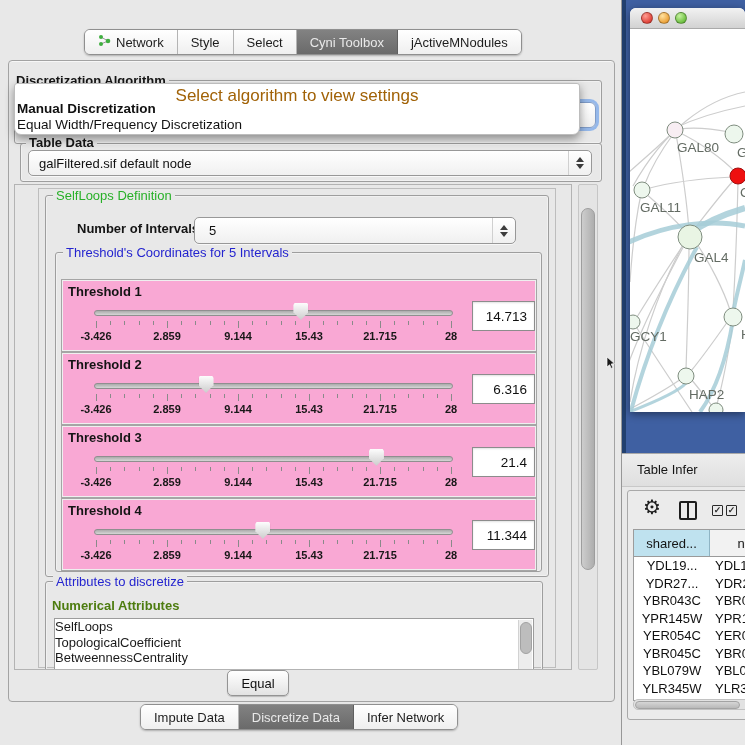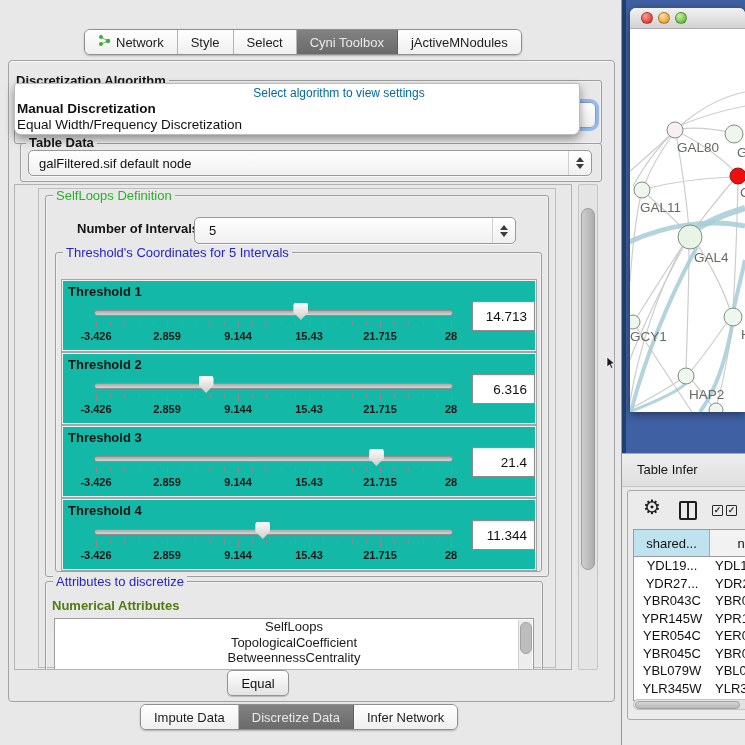--- a/index.html
+++ b/index.html
@@ -36,21 +36,21 @@
   .t-black{color:#161616;font-weight:bold;}
 
   #discr-group{left:14px;top:80px;width:586px;height:62px;}
   #discr-title{left:13px;top:74px;}
   #focus-combo-frag{left:560px;top:102px;width:34px;height:24px;background:linear-gradient(#fff,#eee);
       border:1px solid #7f9cc8;border-radius:6px;box-shadow:0 0 0 3px rgba(105,158,235,.65);}
 
   
   #algo-popup{left:14px;top:83px;width:564px;height:50px;background:#fff;border:1px solid #bdbdbd;
       border-radius:3px 3px 7px 7px;box-shadow:0 4px 10px rgba(0,0,0,.4);z-index:60;}
-  #popup-hint{top:2px;left:0;width:100%;text-align:center;font-size:12px;color:#0369a1;padding-left:42px;}
+  #popup-hint{top:2px;left:0;width:100%;text-align:center;font-size:17px;color:#a16207;}
   .popup-opt{left:2px;width:558px;font-size:13.5px;color:#111;line-height:16px;}
   #popup-opt-0{top:17px;font-weight:bold;}
   #popup-opt-1{top:33px;}
 
   #tabledata-group{left:20px;top:143px;width:580px;height:37px;}
   #tabledata-title{left:26px;top:136px;}
 
   .combo{background:linear-gradient(#ffffff,#f0f0f0);border:1px solid #989898;border-radius:5px;
          box-shadow:0 1px 0 rgba(255,255,255,.7);display:flex;align-items:center;font-size:13px;color:#111;}
   .combo .ctext{padding-left:10px;flex:1;white-space:nowrap;overflow:hidden;}
@@ -68,41 +68,41 @@
       background:linear-gradient(90deg,#cdcdcd,#aeaeae);}
 
   #interval-group{left:30px;top:10px;width:502px;height:380px;}
   #interval-title{left:7px;top:-7px;}
   #noi-label{left:31px;top:25px;font-size:13px;font-weight:bold;color:#141414;}
   #noi-combo{left:148px;top:21px;width:320px;height:25px;}
   #thr-group{left:9px;top:56px;width:485px;height:318px;}
   #thr-group-title{left:7px;top:-7px;}
 
   .thr-panel{position:absolute;left:5px;width:474px;height:71px;border:1px solid #a5a5a5;
-      box-shadow:inset 0 0 0 1px #efefef;background:#14b8a6;}
+      box-shadow:inset 0 0 0 1px #efefef;background:#f9a8d4;}
   .thr-title{position:absolute;left:6px;top:4px;font-size:13px;font-weight:bold;color:#141414;}
   .thr-track{position:absolute;left:32px;top:30px;width:357px;height:4px;border:1px solid #8f8f8f;border-radius:3px;
       background:linear-gradient(#ababab,#d6d6d6);}
   .thr-thumb{position:absolute;top:23px;width:15px;height:17px;
       background:linear-gradient(#fdfdfd,#cccccc);
       clip-path:polygon(8% 0,92% 0,100% 12%,100% 55%,50% 100%,0 55%,0 12%);
       filter:drop-shadow(0 0 0.7px #6f6f6f) drop-shadow(0 1px 1px rgba(0,0,0,.25));}
   .tick{position:absolute;width:1px;background:#8a8a8a;}
   .tick.minor{top:41px;height:4px;}
   .tick.major{top:41px;height:7px;}
   .tick-label{position:absolute;top:50px;transform:translateX(-50%);font-size:11px;font-weight:bold;color:#181818;white-space:nowrap;}
   .thr-value{position:absolute;left:410px;top:21px;width:54px;height:28px;background:#fff;border:1px solid #8c8c8c;
       box-shadow:inset 0 1px 2px rgba(0,0,0,.12);display:flex;align-items:center;justify-content:flex-end;
       padding-right:7px;font-size:13.5px;color:#101010;}
 
   #attr-group{left:30px;top:396px;width:496px;height:100px;}
   #attr-title{left:7px;top:-7px;}
   #attr-sub{left:6px;top:16px;font-size:13px;font-weight:bold;color:#4d7c0f;}
   #attr-list{left:8px;top:36px;width:478px;height:60px;background:#fff;border:1px solid #9c9c9c;overflow:hidden;}
-  .attr-item{padding-left:0;font-size:13px;line-height:15.5px;color:#1a1a1a;white-space:nowrap;text-align:center;}
+  .attr-item{padding-left:0;font-size:13px;line-height:15.5px;color:#1a1a1a;white-space:nowrap;}
   #attr-scroll{position:absolute;right:1px;top:1px;width:13px;height:58px;background:#ededed;border-left:1px solid #d2d2d2;}
   #attr-scroll-thumb{position:absolute;left:1px;top:2px;width:10px;height:30px;background:#bdbdbd;border-radius:6px;border:1px solid #a2a2a2;}
 
   #apply-btn{left:227px;top:670px;width:60px;height:24px;border:1px solid #949494;border-radius:5px;
       background:linear-gradient(#ffffff,#e3e3e3);font-size:13px;color:#111;display:flex;align-items:center;justify-content:center;
       box-shadow:0 1px 1px rgba(0,0,0,.2);}
 
   
   #net-frame{left:622px;top:0;width:123px;height:453px;background:#3f60a2;border-left:4px solid #22406f;box-sizing:border-box;}
   #net-window{left:630px;top:8px;width:115px;height:404px;background:#fff;border-radius:6px 6px 0 0;overflow:hidden;

